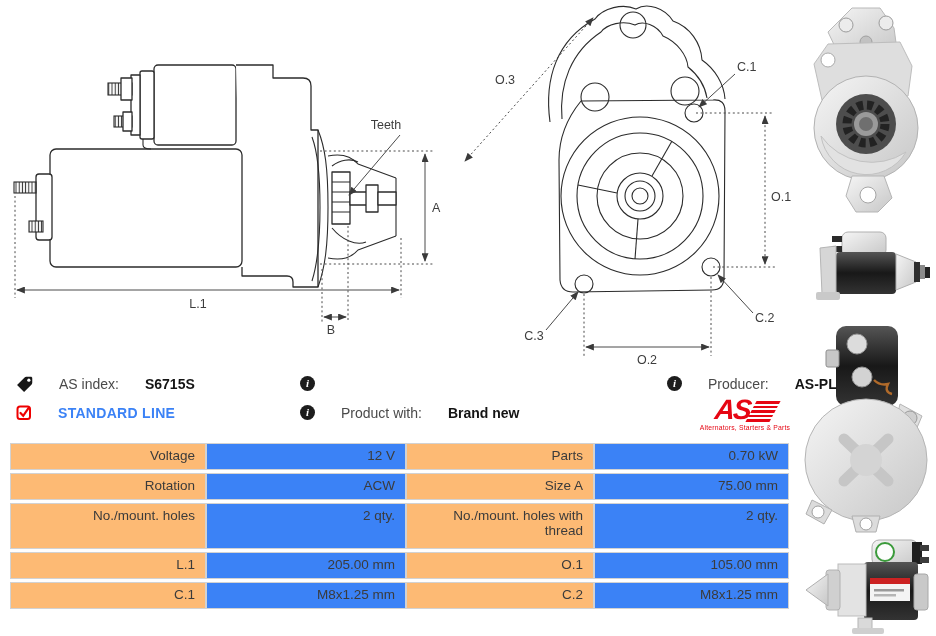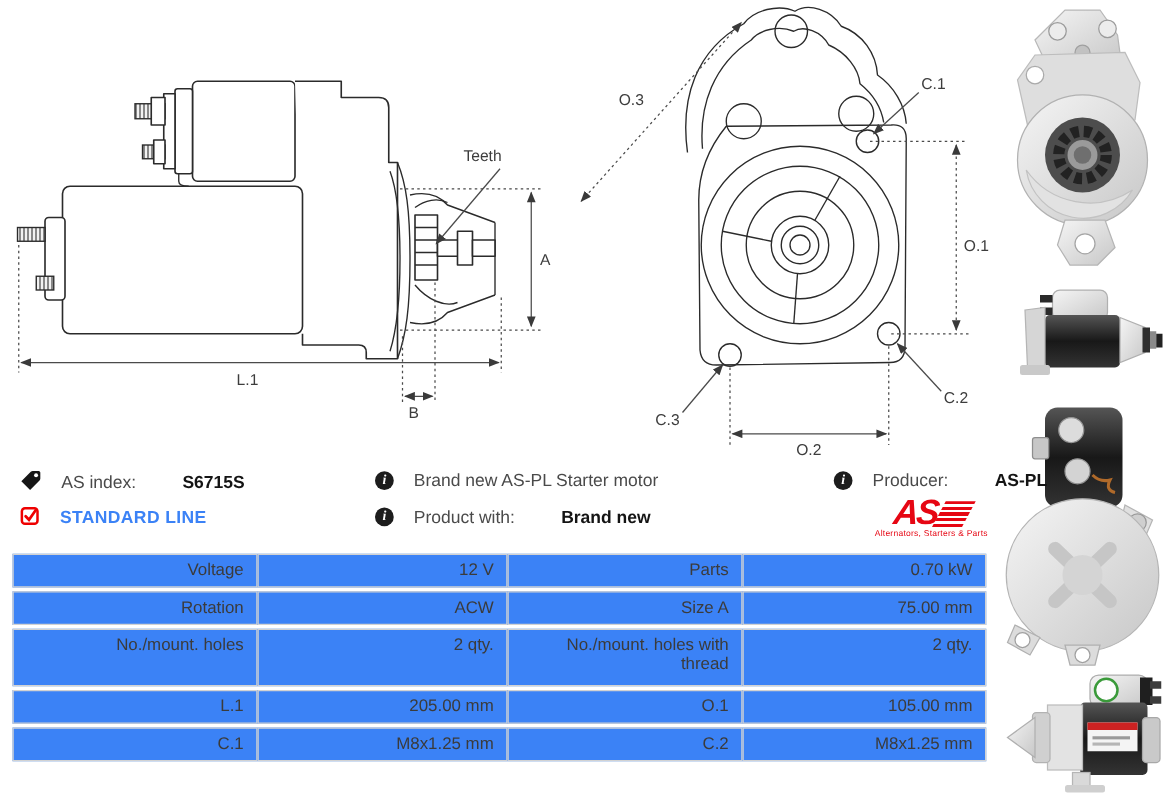--- a/index.html
+++ b/index.html
@@ -2,43 +2,43 @@
 <html><head>
 <meta charset="utf-8">
 <style>
   html,body{margin:0;padding:0;}
   body{
     width:936px;height:636px;position:relative;background:#fff;
     font-family:"Liberation Sans",sans-serif;overflow:hidden;color:#3b3b3b;
   }
   .abs{position:absolute;}
   
-  .info-item{position:absolute;display:flex;align-items:center;gap:16px;
+  .info-item{position:absolute;display:flex;gap:26px;
     font-size:14px;color:#4a4a4a;white-space:nowrap;}
-  .info-item b{color:#141414;margin-left:21px;}
+  .info-item b{color:#141414;}
   .std-line{color:#3b82f6;font-weight:bold;letter-spacing:.3px;}
   .ico-info{display:inline-block;width:15px;height:15px;border-radius:50%;
     background:#1d1d1d;color:#fff;text-align:center;flex:0 0 auto;
     font:italic bold 11px/15px "Liberation Serif",serif;}
   
   .as-logo{position:absolute;left:699px;top:396px;width:92px;text-align:center;}
   .as-logo-row{display:flex;align-items:flex-end;justify-content:center;height:26px;}
   .as-logo-as{font-style:italic;font-weight:bold;font-size:28px;line-height:24px;
     color:#e60613;letter-spacing:-2px;transform:skewX(-6deg);}
   .as-logo-stripes{width:24px;height:21px;margin-left:2px;
     background:repeating-linear-gradient(180deg,#e60613 0 2.5px,transparent 2.5px 4.5px);
     transform:skewX(-28deg);}
   .as-logo-tagline{font-size:6.8px;color:#e60613;margin-top:2px;letter-spacing:.2px;}
   
   table.spec{position:absolute;left:10px;top:440px;width:779px;
     border-collapse:separate;border-spacing:0 3px;table-layout:fixed;
     font-size:13.5px;color:#3b3b3b;}
   .spec td{border:1px solid #d2d2d2;padding:4px 10px 4px 6px;text-align:right;
     vertical-align:top;height:17px;overflow:hidden;}
-  .spec td.lbl{background:#3b82f6;}
+  .spec td.lbl{background:#fdba74;}
   .spec td.val{background:#3b82f6;}
   .spec tr.tall td{height:36px;}
   
   svg text{font-family:"Liberation Sans",sans-serif;fill:#3d3d3d;}
   .outline{fill:#fff;stroke:#2b2b2b;stroke-width:1.3;stroke-linejoin:round;}
   .thin{fill:none;stroke:#2b2b2b;stroke-width:1.1;stroke-linejoin:round;}
   .dim{stroke:#4a4a4a;stroke-width:1;fill:none;}
   .dash{stroke:#4a4a4a;stroke-width:1;fill:none;stroke-dasharray:2,2.6;}
 </style>
 </head>
@@ -263,21 +263,20 @@
 <div class="info-item" style="left:16px;top:405px">
   <svg width="16" height="16" viewBox="0 0 16 16">
     <rect x="1.5" y="1.5" width="12.5" height="12.5" rx="2.5" fill="none" stroke="#ee0000" stroke-width="2"></rect>
     <path d="M4.5,8 L7.2,10.8 L12.5,3.2" fill="none" stroke="#ee0000" stroke-width="2.2" stroke-linecap="round"></path>
   </svg>
   <span class="std-line">STANDARD LINE</span>
 </div>
 
 <div class="info-item" style="left:300px;top:376px">
   <span class="ico-info">i</span>
-  <span>Brand new AS-PL Starter motor</span>
 </div>
 
 <div class="info-item" style="left:300px;top:405px">
   <span class="ico-info">i</span>
   <span>Product with:</span>
     <b>Brand new</b>
 </div>
 
 <div class="info-item" style="left:667px;top:376px">
   <span class="ico-info">i</span>

